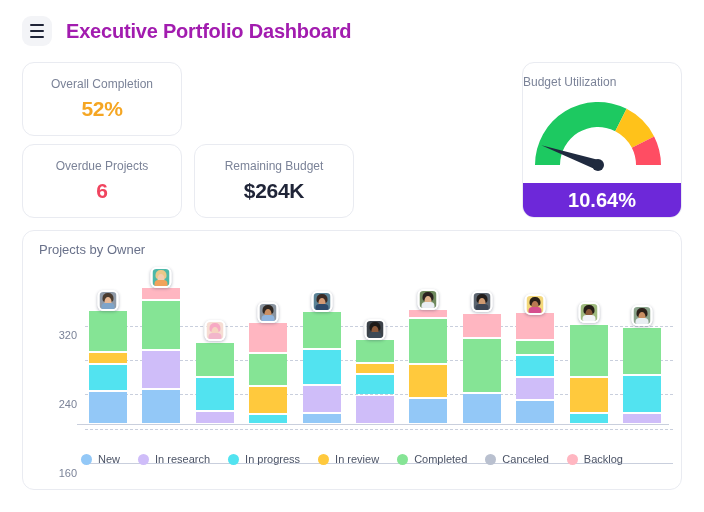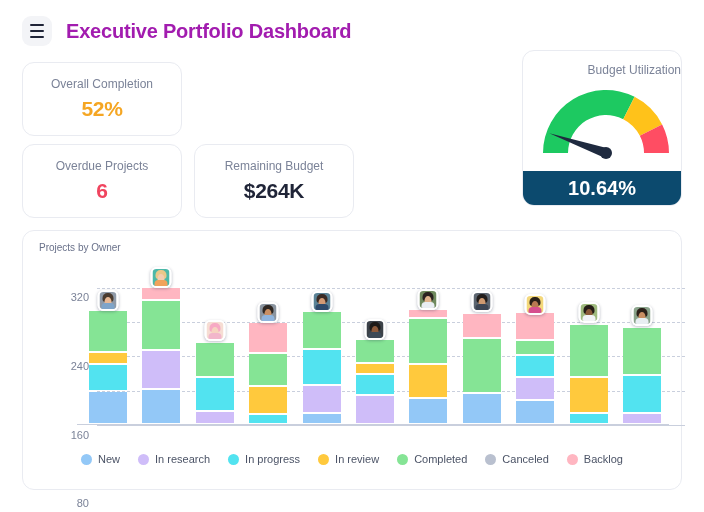--- a/index.html
+++ b/index.html
@@ -46,56 +46,57 @@
     display: flex; flex-direction: column; align-items: center; justify-content: center;
     gap: 6px;
   }
   .kpi-label { font-size: 12px; color: #7b8398; }
   .kpi-value { font-size: 21px; font-weight: bold; color: #1f2437; letter-spacing: -0.3px; }
   .kpi-value.amber { color: #f5a623; }
   .kpi-value.red   { color: #f0455f; }
 
   
   .gauge-card {
-    position: absolute; left: 522px; top: 50px;
+    position: absolute; left: 522px; top: 62px;
     width: 160px; height: 156px;
     background: #ffffff;
     border: 1px solid #e9ebf1;
     border-radius: 12px;
     overflow: hidden;
-    display: flex; flex-direction: column; align-items: flex-end;
+    display: flex; flex-direction: column; align-items: flex-start;
   }
   .gauge-title { font-size: 12px; color: #7b8398; margin-top: 12px; }
   .gauge-wrap { position: relative; width: 150px; height: 78px; margin-top: 6px; }
   .gauge-foot {
     margin-top: auto; width: 100%; height: 34px;
-    background: #0c4a6e;
+    background: #6d28d9;
     display: flex; align-items: center; justify-content: center;
   }
   .gauge-foot-text { color: #ffffff; font-size: 20px; font-weight: bold; }
 
   
   .chart-card {
     position: absolute; left: 22px; top: 230px;
     width: 660px; height: 260px;
     background: #ffffff;
     border: 1px solid #e9ebf1;
     border-radius: 12px;
   }
-  .chart-title { position: absolute; left: 16px; top: 11px; font-size: 10px; color: #6b7punch; }
+  .chart-title { position: absolute; left: 16px; top: 11px; font-size: 13px; color: #6b7punch; }
   .chart-title { color: #6b7punch; }
   .chart-title { color: #69718a; }
 
   .plot {
     position: absolute; left: 58px; top: 48px;
     width: 588px; height: 146px;
   }
   .grid-line {
-    position: absolute; left: 16px; width: 100%; height: 0;
+    position: absolute; left: 4px; width: 100%; height: 0;
     border-top: 1px dashed #c9cfdd;
+    margin-top: 38px;
   }
   .axis-base { position: absolute; left: -4px; width: 592px; height: 1px; background: #c9cfdd; bottom: 0; }
   .y-tick {
     position: absolute; right: 100%; margin-right: 8px;
     transform: translateY(-50%);
     font-size: 11px; color: #7b8398; white-space: nowrap;
   }
 
   .bars { position: absolute; inset: 0; display: flex; align-items: flex-end; }
   .bar-col {

